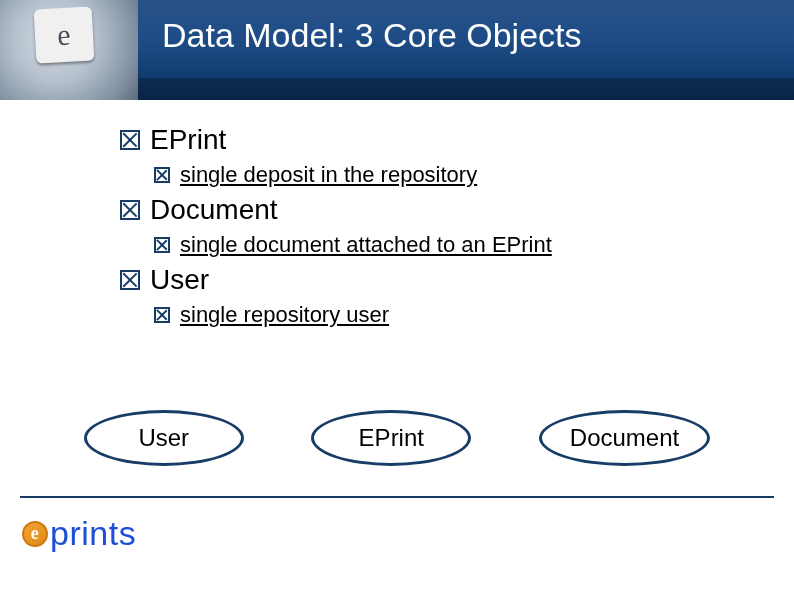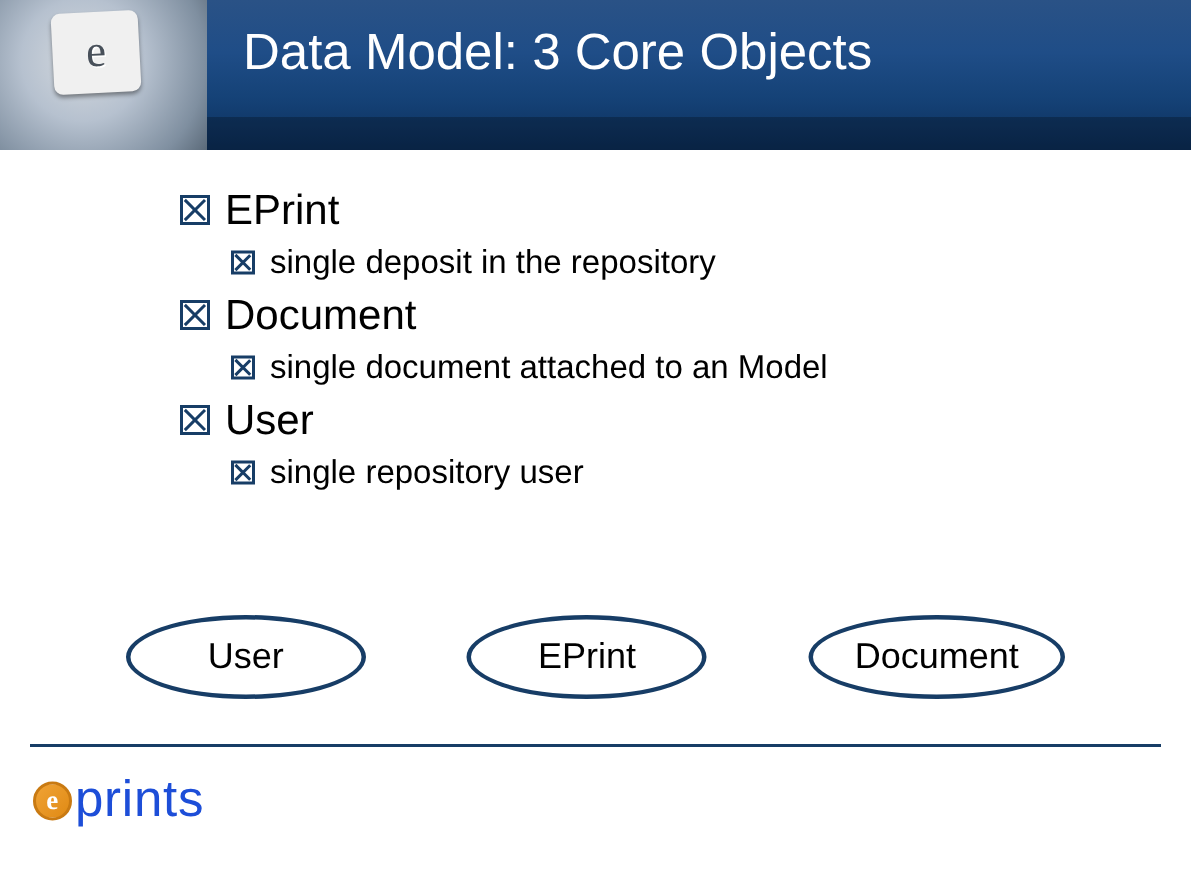--- a/index.html
+++ b/index.html
@@ -90,20 +90,21 @@
     margin-top: 6px;
   }
   .h1:first-child { margin-top: 0; }
   .h2 {
     display: flex;
     align-items: center;
     font-size: 22px;
     margin-left: 34px;
     margin-top: 6px;
     margin-bottom: 6px;
+    text-decoration: underline;
   }
   .xbox {
     display: inline-block;
     flex-shrink: 0;
     border: 2px solid #173d66;
     width: 20px;
     height: 20px;
     position: relative;
     margin-right: 10px;
   }
@@ -201,21 +202,21 @@
     <span class="xbox"></span>
     <span>single deposit in the repository</span>
   </div>
 
   <div class="h1">
     <span class="xbox"></span>
     <span>Document</span>
   </div>
   <div class="h2">
     <span class="xbox"></span>
-    <span>single document attached to an Model</span>
+    <span>single document attached to an EPrint</span>
   </div>
 
   <div class="h1">
     <span class="xbox"></span>
     <span>User</span>
   </div>
   <div class="h2">
     <span class="xbox"></span>
     <span>single repository user</span>
   </div>

